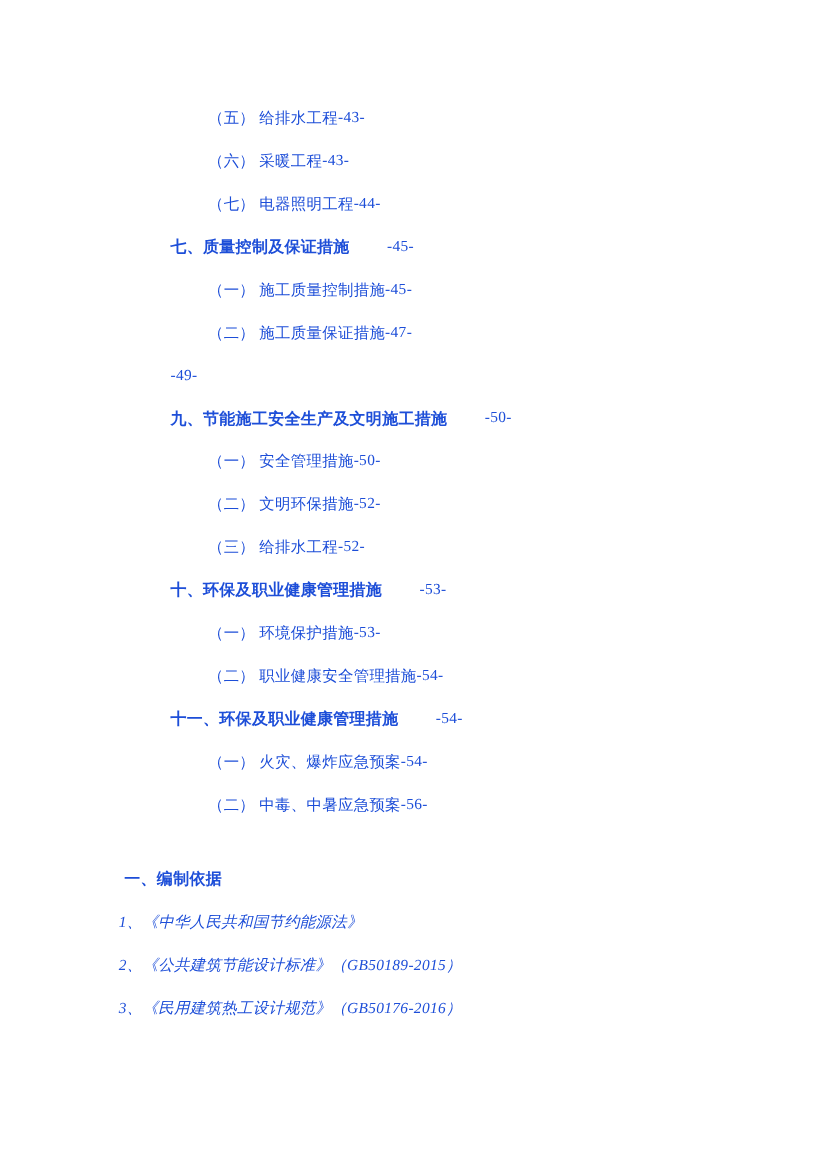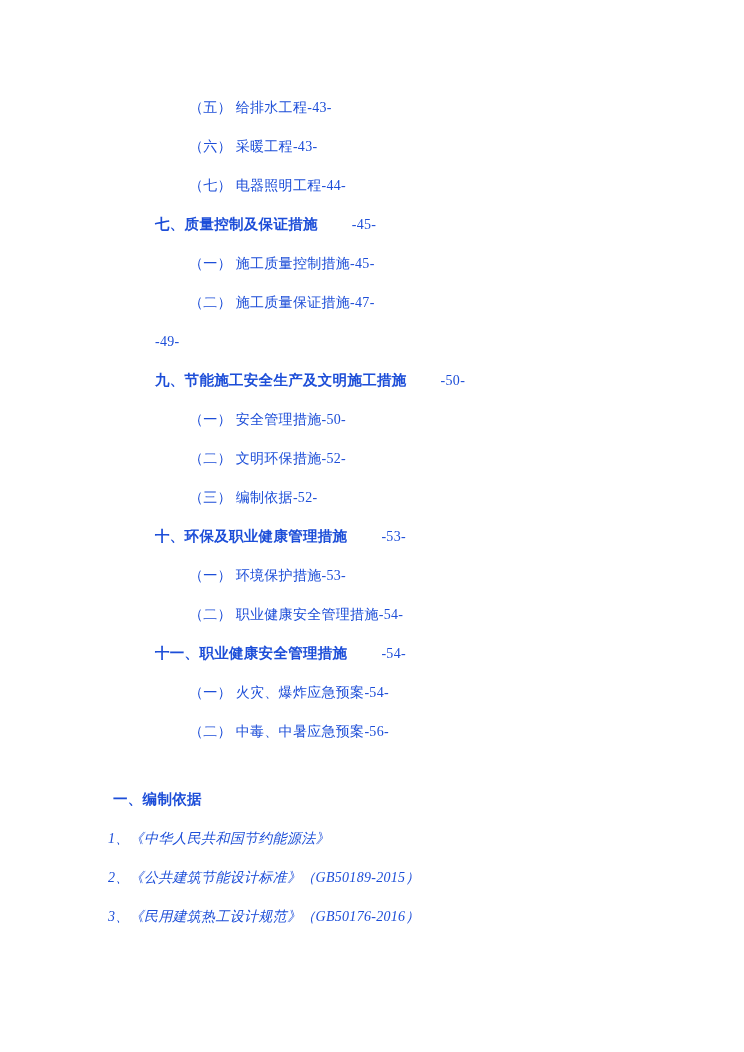--- a/index.html
+++ b/index.html
@@ -51,25 +51,25 @@
       <div class="row sub"><span class="t">（五） 给排水工程</span><span class="p">-43-</span></div>
       <div class="row sub"><span class="t">（六） 采暖工程</span><span class="p">-43-</span></div>
       <div class="row sub"><span class="t">（七） 电器照明工程</span><span class="p">-44-</span></div>
       <div class="row chapter"><span class="t">七、质量控制及保证措施</span><span class="p">-45-</span></div>
       <div class="row sub"><span class="t">（一） 施工质量控制措施</span><span class="p">-45-</span></div>
       <div class="row sub"><span class="t">（二） 施工质量保证措施</span><span class="p">-47-</span></div>
       <div class="row chapter"><span class="p">-49-</span></div>
       <div class="row chapter"><span class="t">九、节能施工安全生产及文明施工措施</span><span class="p">-50-</span></div>
       <div class="row sub"><span class="t">（一） 安全管理措施</span><span class="p">-50-</span></div>
       <div class="row sub"><span class="t">（二） 文明环保措施</span><span class="p">-52-</span></div>
-      <div class="row sub"><span class="t">（三） 编制依据</span><span class="p">-52-</span></div>
+      <div class="row sub"><span class="t">（三） 给排水工程</span><span class="p">-52-</span></div>
       <div class="row chapter"><span class="t">十、环保及职业健康管理措施</span><span class="p">-53-</span></div>
       <div class="row sub"><span class="t">（一） 环境保护措施</span><span class="p">-53-</span></div>
       <div class="row sub"><span class="t">（二） 职业健康安全管理措施</span><span class="p">-54-</span></div>
-      <div class="row chapter"><span class="t">十一、职业健康安全管理措施</span><span class="p">-54-</span></div>
+      <div class="row chapter"><span class="t">十一、环保及职业健康管理措施</span><span class="p">-54-</span></div>
       <div class="row sub"><span class="t">（一） 火灾、爆炸应急预案</span><span class="p">-54-</span></div>
       <div class="row sub"><span class="t">（二） 中毒、中暑应急预案</span><span class="p">-56-</span></div>
     </div>
 
     <div class="body-section">
       <div class="row heading"><span class="t">一、编制依据</span></div>
       <div class="row ref"><span class="t">1、《中华人民共和国节约能源法》</span></div>
       <div class="row ref"><span class="t">2、《公共建筑节能设计标准》（GB50189-2015）</span></div>
       <div class="row ref"><span class="t">3、《民用建筑热工设计规范》（GB50176-2016）</span></div>
     </div>

